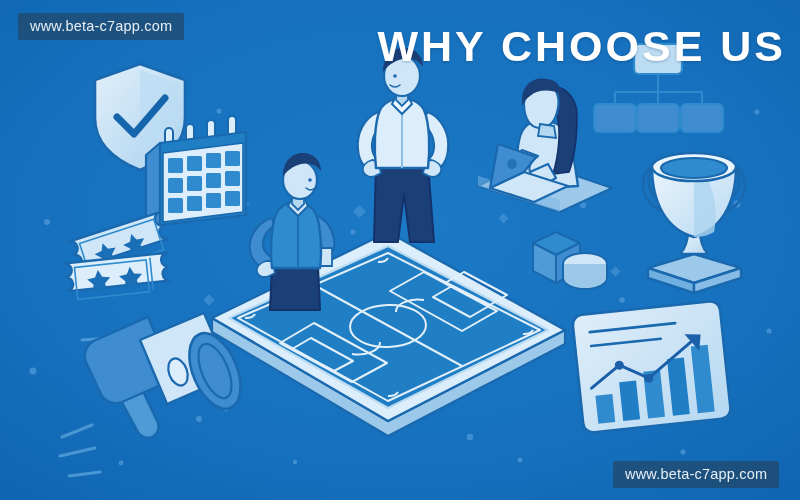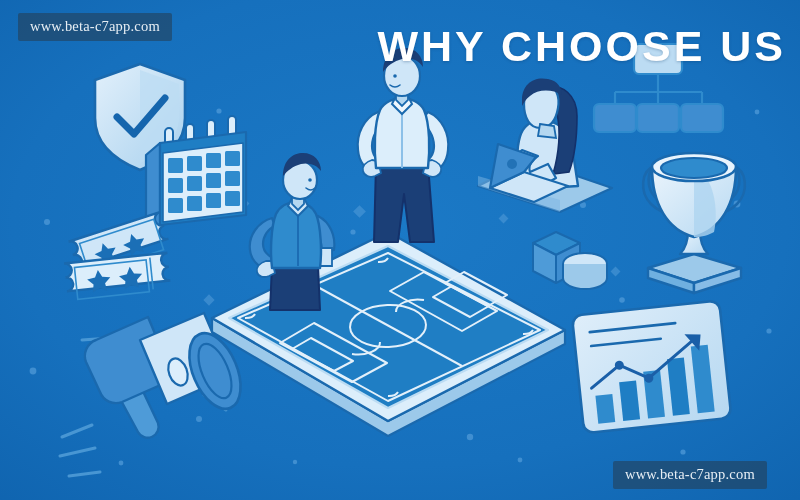--- a/index.html
+++ b/index.html
@@ -48,21 +48,21 @@
   .watermark {
     position: absolute;
     z-index: 40;
     background: rgba(36, 62, 84, 0.58);
     color: #e7eef4;
     font-size: 14.5px;
     letter-spacing: 0.2px;
     padding: 5px 12px 6px 12px;
     border-radius: 2px;
     white-space: nowrap;
-    font-family: Liberation Serif, serif;
+    font-family: Liberation Sans, sans-serif;
   }
   #watermark-top-left { left: 18px; top: 13px; }
   #watermark-bottom-right { left: 613px; top: 461px; }
 </style>
 </head>
 <body>
 
 <div id="stage">
 
   <svg id="bg-svg" viewBox="0 0 800 500" xmlns="http://www.w3.org/2000/svg">

